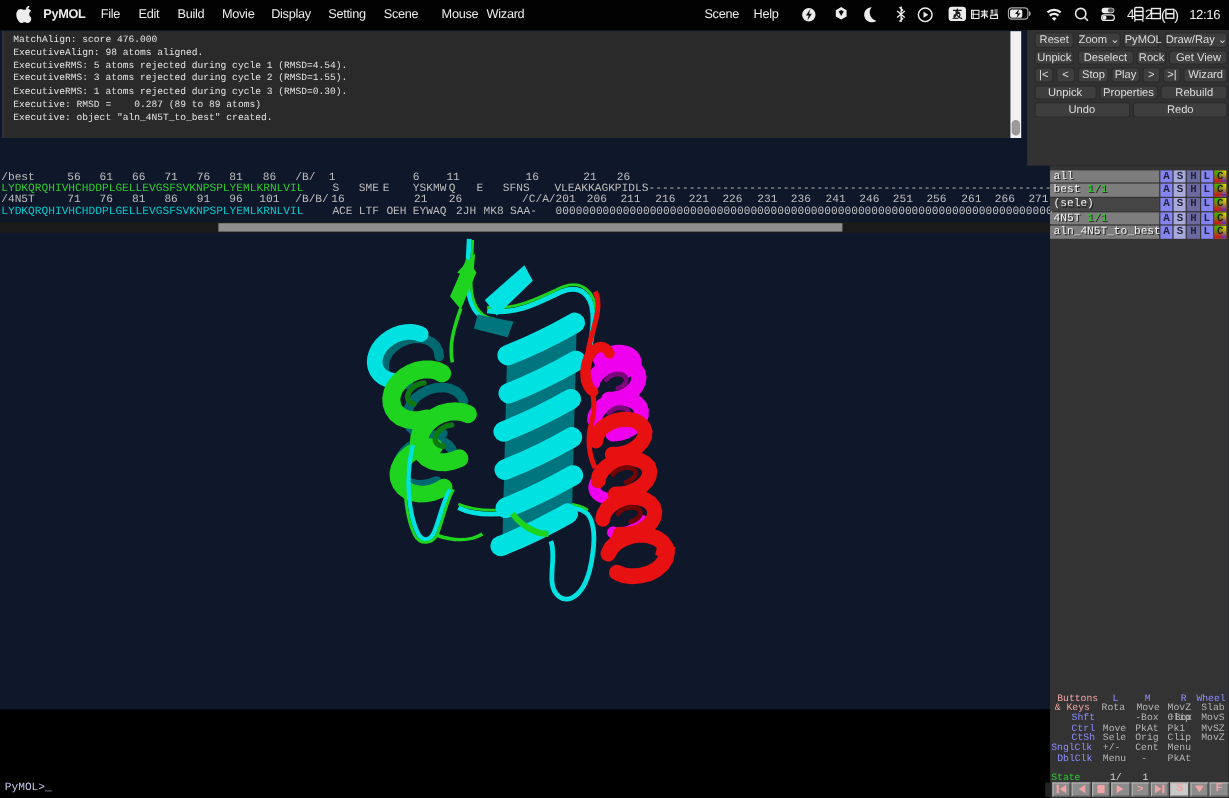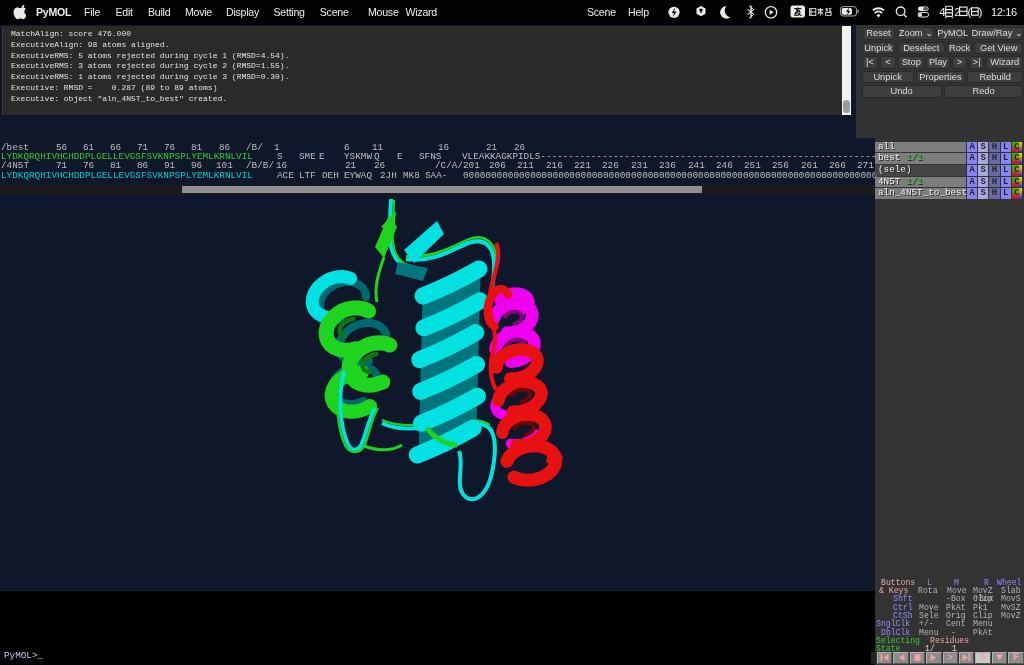--- a/index.html
+++ b/index.html
@@ -223,21 +223,20 @@
       <div class="ob" style="left:125.60000000000001px;background:#8484f2">L</div>
       <div class="ob obc" style="left:136.8px">C</div>
     </div>
     <div class="mline" style="top:578.8px"><span style="left:881px;color:#f0a4a4">Buttons</span><span style="left:927px;color:#8c8cff">L</span><span style="left:954px;color:#8c8cff">M</span><span style="left:984px;color:#8c8cff">R</span><span style="left:997px;color:#8c8cff">Wheel</span></div>
     <div class="mline" style="top:587.1px"><span style="left:879px;color:#f0a4a4">&amp; Keys</span><span style="left:918px;color:#b4b4b4">Rota</span><span style="left:947px;color:#b4b4b4">Move</span><span style="left:973px;color:#b4b4b4">MovZ</span><span style="left:1001px;color:#b4b4b4">Slab</span></div>
     <div class="mline" style="top:595.4px"><span style="left:893px;color:#8c8cff">Shft</span><span style="left:974px;color:#b4b4b4">+Box</span><span style="left:946px;color:#b4b4b4">-Box</span><span style="left:973px;color:#b4b4b4">Clip</span><span style="left:1001px;color:#b4b4b4">MovS</span></div>
     <div class="mline" style="top:603.7px"><span style="left:893px;color:#8c8cff">Ctrl</span><span style="left:919px;color:#b4b4b4">Move</span><span style="left:946px;color:#b4b4b4">PkAt</span><span style="left:973px;color:#b4b4b4">Pk1</span><span style="left:1001px;color:#b4b4b4">MvSZ</span></div>
     <div class="mline" style="top:612.0px"><span style="left:893px;color:#8c8cff">CtSh</span><span style="left:919px;color:#b4b4b4">Sele</span><span style="left:946px;color:#b4b4b4">Orig</span><span style="left:973px;color:#b4b4b4">Clip</span><span style="left:1001px;color:#b4b4b4">MovZ</span></div>
     <div class="mline" style="top:620.3px"><span style="left:876px;color:#8c8cff">SnglClk</span><span style="left:919px;color:#b4b4b4">+/-</span><span style="left:946px;color:#b4b4b4">Cent</span><span style="left:973px;color:#b4b4b4">Menu</span></div>
     <div class="mline" style="top:628.6px"><span style="left:881px;color:#8c8cff">DblClk</span><span style="left:919px;color:#b4b4b4">Menu</span><span style="left:951px;color:#b4b4b4">-</span><span style="left:973px;color:#b4b4b4">PkAt</span></div>
-    <div class="mline" style="top:636.9px"><span style="left:876px;color:#2ecc2e">Selecting</span><span style="left:930px;color:#f0a4a4">Residues</span></div>
     <div class="mline" style="top:645.2px"><span style="left:876px;color:#2ecc2e">State</span><span style="left:925px;color:#d8d8d8">1/</span><span style="left:952px;color:#d8d8d8">1</span></div>
 <div class="vb" style="left:877.0px">
       <svg width="11" height="9" viewBox="0 0 11 9">
         <rect x="1.5" y="1" width="1.8" height="7" fill="#f0a4a4"></rect>
         <path d="M9.5 1 L4 4.5 L9.5 8 Z" fill="#f0a4a4"></path>
       </svg>
     </div>
     <div class="vb" style="left:893.4px">
       <svg width="11" height="9" viewBox="0 0 11 9">
         <path d="M8.5 1 L3 4.5 L8.5 8 Z" fill="#f0a4a4"></path>

